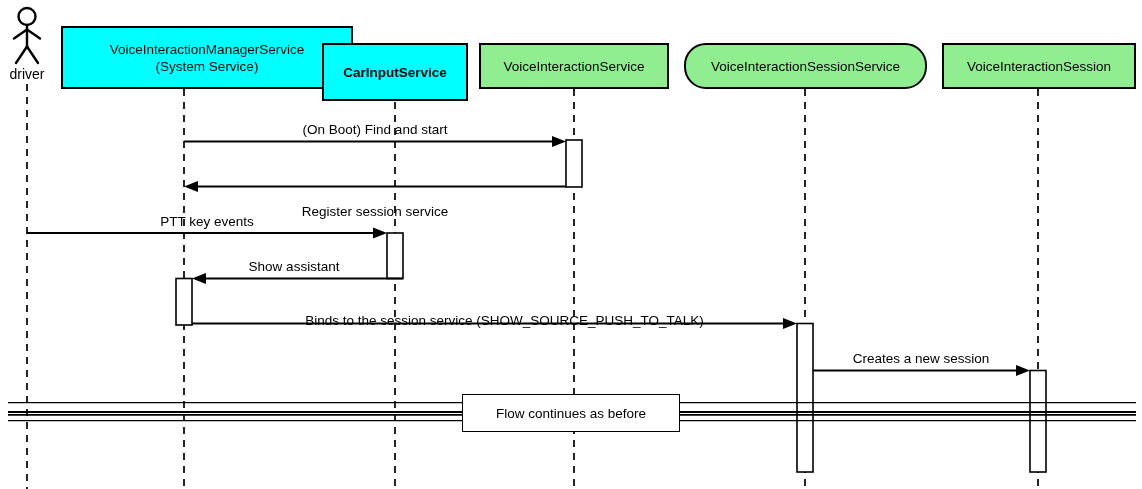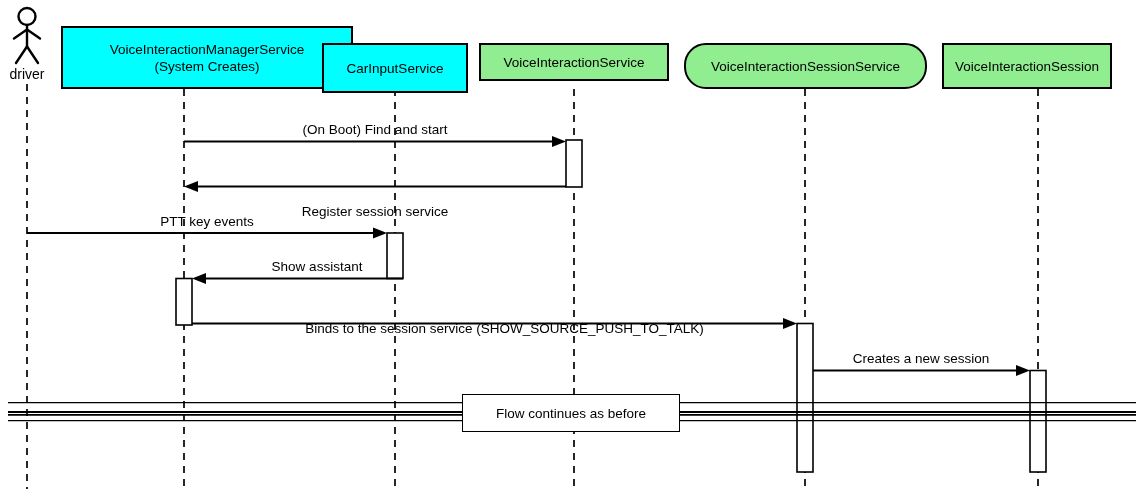--- a/index.html
+++ b/index.html
@@ -115,43 +115,43 @@
       <line x1="27" y1="29.5" x2="40" y2="38.5"></line>
       <line x1="27" y1="46.5" x2="16" y2="63"></line>
       <line x1="27" y1="46.5" x2="38" y2="63"></line>
     </g>
   </svg>
 
   <div class="actor-label">driver</div>
 
   <div class="pbox cyan" style="left:61px; top:26px; width:292px; height:63px;">
     <div>VoiceInteractionManagerService</div>
-    <div>(System Creates)</div>
+    <div>(System Service)</div>
   </div>
 
-  <div class="pbox cyan" style="left:322px; top:43px; width:146px; height:50px;">
+  <div class="pbox cyan" style="left:322px; top:43px; width:146px; height:58px;font-weight:bold;">
     <div>CarInputService</div>
   </div>
 
-  <div class="pbox green" style="left:479px; top:43px; width:190px; height:38px;">
+  <div class="pbox green" style="left:479px; top:43px; width:190px; height:46px;">
     <div>VoiceInteractionService</div>
   </div>
 
   <div class="pbox green" style="left:684px; top:43px; width:243px; height:46px;border-radius:22px;">
     <div>VoiceInteractionSessionService</div>
   </div>
 
-  <div class="pbox green" style="left:942px; top:43px; width:170px; height:46px;">
+  <div class="pbox green" style="left:942px; top:43px; width:194px; height:46px;">
     <div>VoiceInteractionSession</div>
   </div>
 
   <div class="msg-label" style="left:375px; top:122px;">(On Boot) Find and start</div>
   <div class="msg-label" style="left:375px; top:168px;margin-top:36px;">Register session service</div>
   <div class="msg-label" style="left:207px; top:214px;">PTT key events</div>
-  <div class="msg-label" style="left:294px; top:259px;margin-left:23px;">Show assistant</div>
-  <div class="msg-label" style="left:494px; top:321px;padding-left:21px;">Binds to the session service (SHOW_SOURCE_PUSH_TO_TALK)</div>
+  <div class="msg-label" style="left:294px; top:259px;">Show assistant</div>
+  <div class="msg-label" style="left:494px; top:313px;padding-left:21px;">Binds to the session service (SHOW_SOURCE_PUSH_TO_TALK)</div>
   <div class="msg-label" style="left:921px; top:351px;">Creates a new session</div>
 
   <div class="divider-label">
     <span>Flow continues as before</span>
   </div>
 
 </div>
 
 </body></html>

